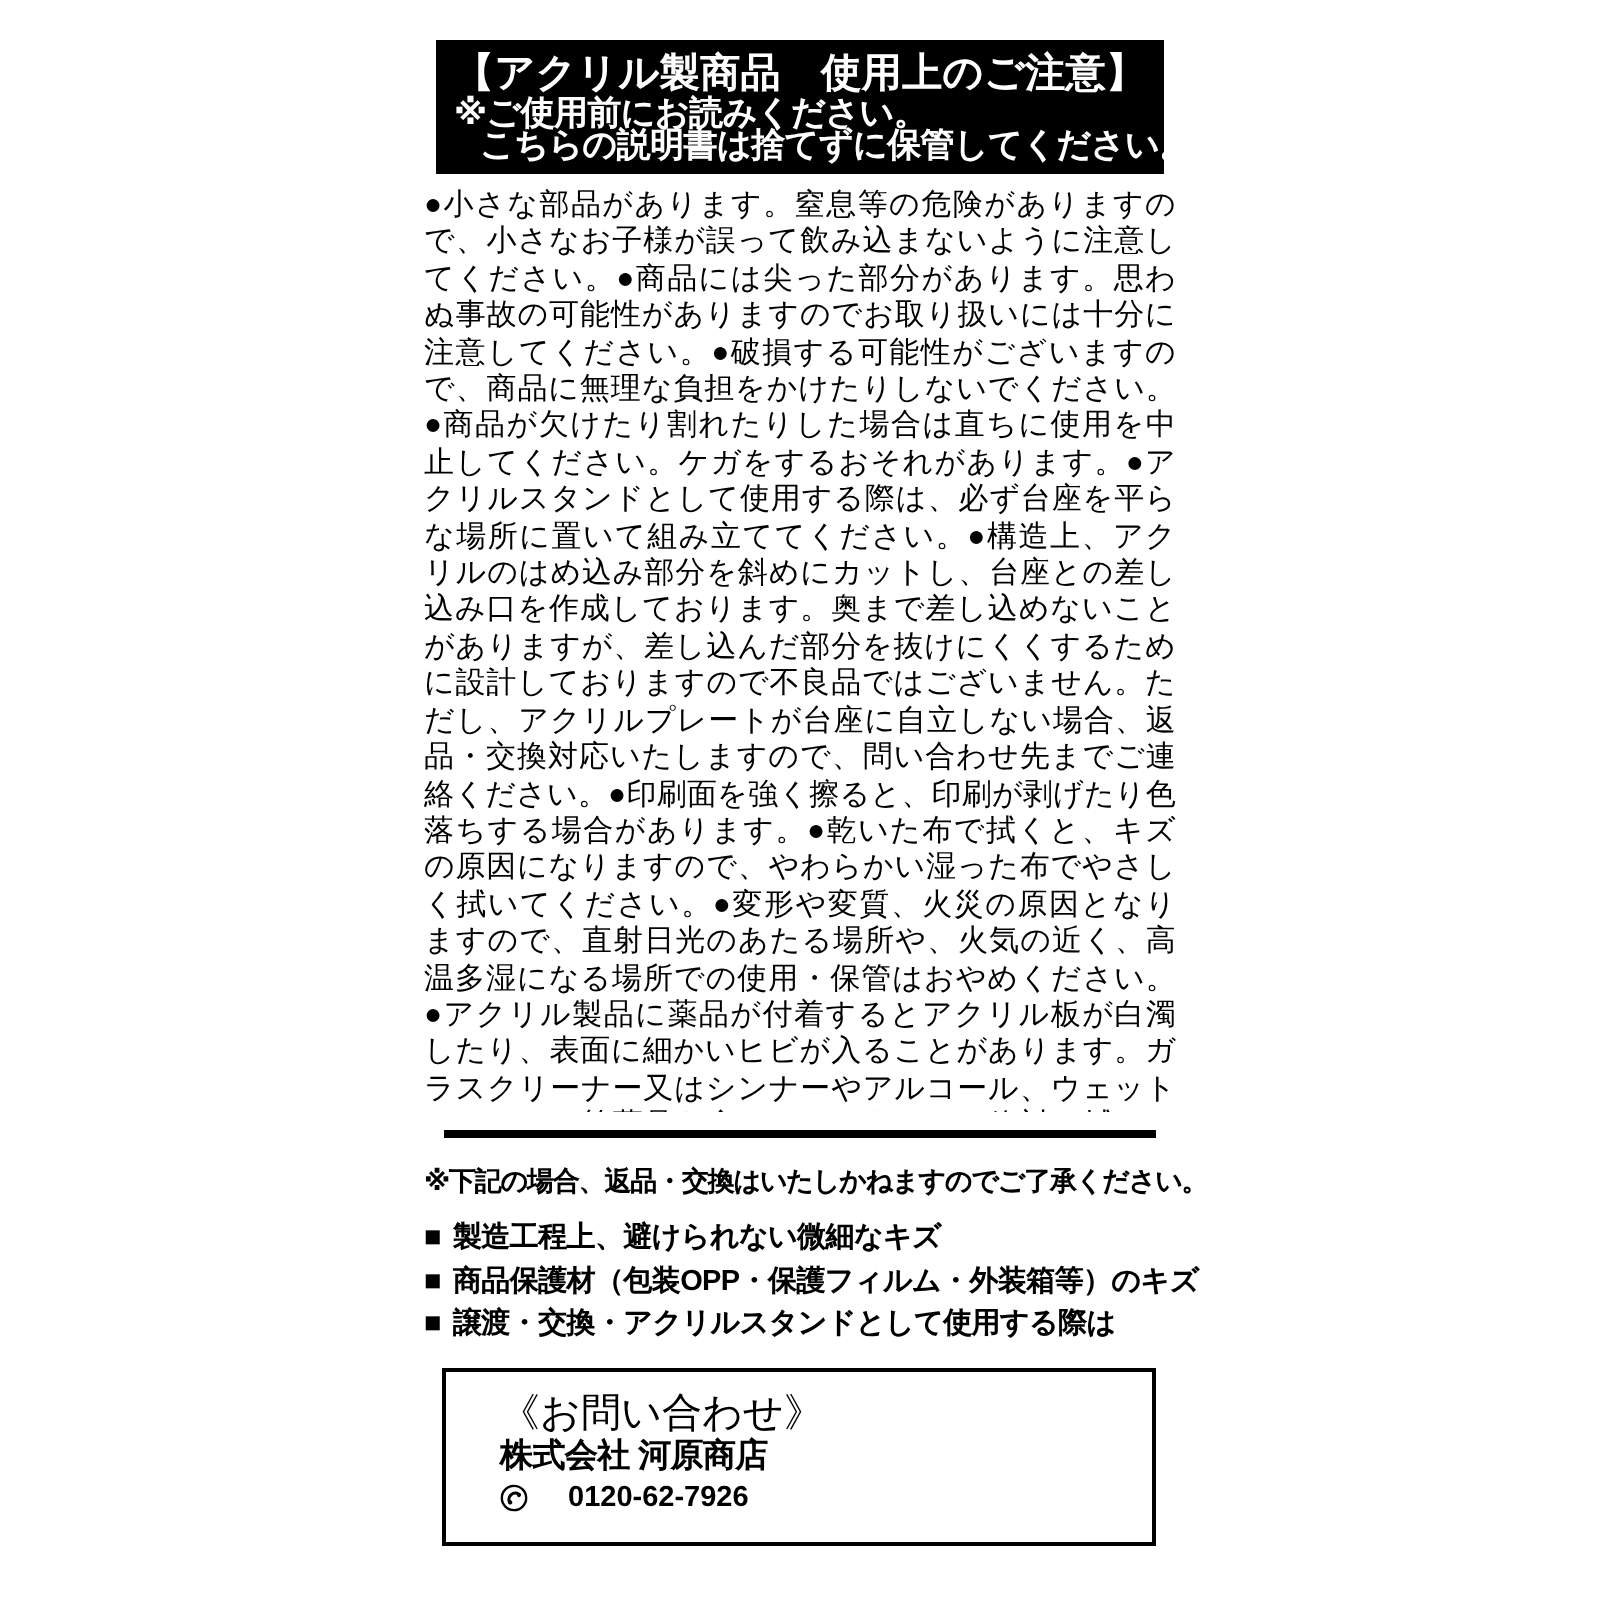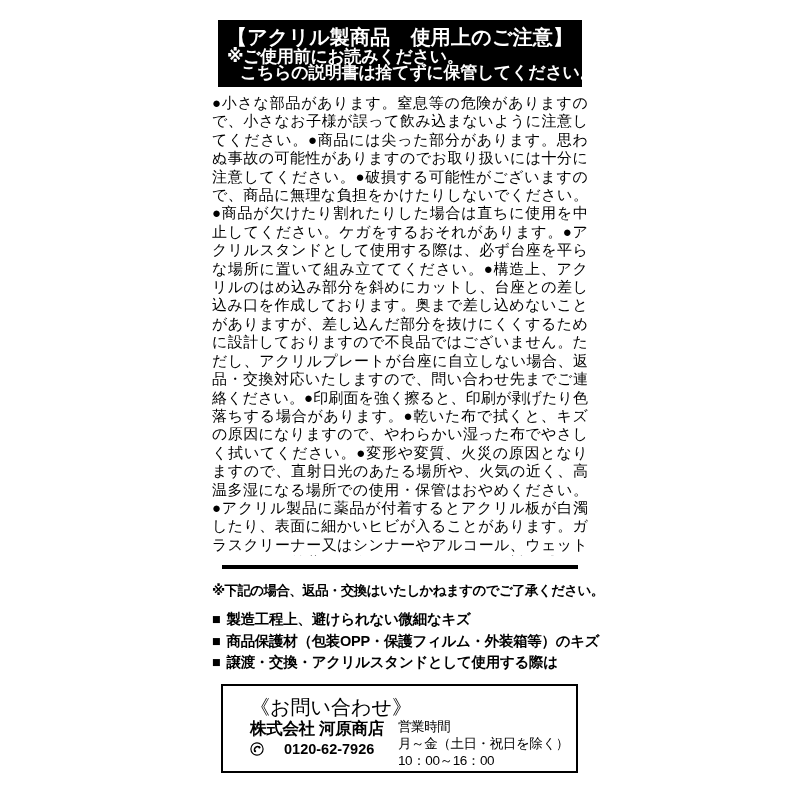--- a/index.html
+++ b/index.html
@@ -174,21 +174,16 @@
               <g transform="rotate(-40 10 10)">
                 <path d="M5.6 10.2 a4.6 4.6 0 0 1 8.8 0" fill="none" stroke="#000" stroke-width="2.1" stroke-linecap="round"></path>
                 <circle cx="5.9" cy="10.6" r="1.5" fill="#000"></circle>
                 <circle cx="14.1" cy="10.6" r="1.5" fill="#000"></circle>
               </g>
             </svg>
           </span>
           <span>0120-62-7926</span>
         </div>
       </div>
-      <div class="contact-right">
-        <div>営業時間</div>
-        <div>月～金（土日・祝日を除く）</div>
-        <div>10：00～16：00</div>
-      </div>
     </div>
 
   </div>
 </div>
 
 </body></html>

